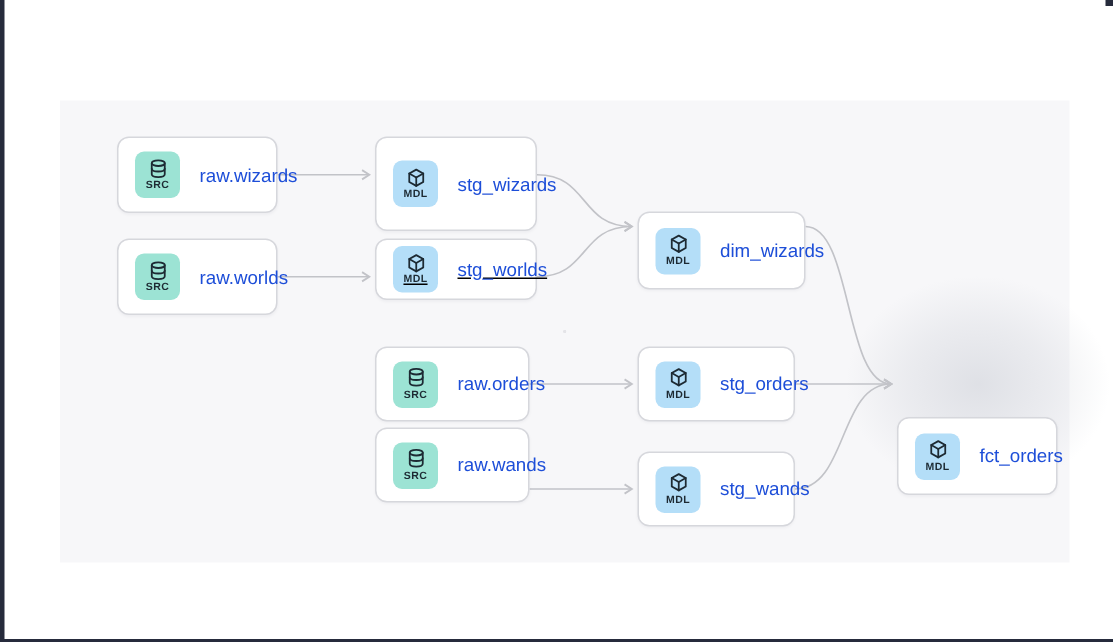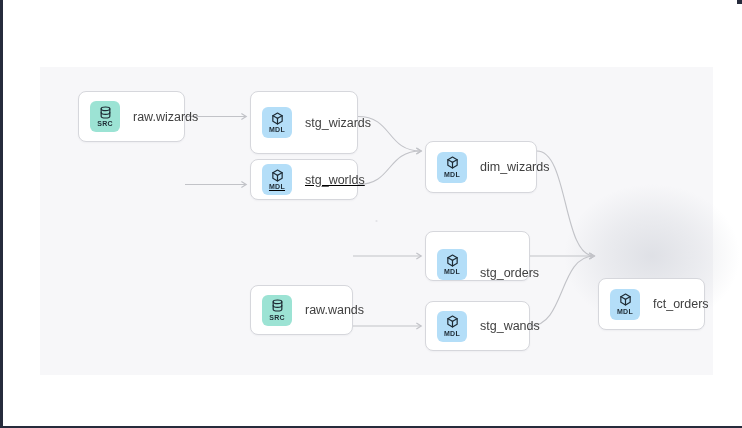--- a/index.html
+++ b/index.html
@@ -41,21 +41,21 @@
     width:30px;height:31px;border-radius:6px;
     display:flex;flex-direction:column;align-items:center;justify-content:center;
     color:#1d2a33;
   }
   .badge svg{display:block;}
   .badge-label{
     font-size:7px;font-weight:700;line-height:1;letter-spacing:.3px;margin-top:1.5px;
     font-family:"Liberation Sans", sans-serif;
   }
   .node-label{
-    font-size:12.5px;font-weight:500;color:#404040;white-space:nowrap;
+    font-size:12.5px;font-weight:500;color:#1d4ed8;white-space:nowrap;
   }
 </style>
 </head>
 <body>
 
 <div class="page">
   <div class="frame-left" style="background: rgb(38, 43, 60);"></div>
   <div class="frame-bottom" style="background: rgb(38, 43, 60);"></div>
   <div class="frame-corner" style="background: rgb(38, 43, 60);"></div>
   <div class="canvas" id="canvas" style="background: radial-gradient(circle, rgb(228, 228, 232) 1px, transparent 1.2px) rgb(247, 247, 249);">
@@ -95,20 +95,33 @@
             <svg width="13" height="13" viewBox="0 0 12 12" fill="none" stroke="#1d2a33" stroke-width="1.1" stroke-linejoin="round" stroke-linecap="round">
     <path d="M6 1 L10.3 3.4 V8.6 L6 11 L1.7 8.6 V3.4 Z"></path>
     <path d="M1.7 3.4 L6 5.8 L10.3 3.4"></path>
     <path d="M6 5.8 V11"></path>
   </svg>
           </span>
       <span class="badge-label">MDL</span>
     </span>
     <span class="node-label">stg_wizards</span>
   </div>
+      <div class="node" style="left: 38px; top: 92px; width: 107px; height: 51px; border-color: rgb(214, 215, 220);">
+    <span class="badge" style="background: rgb(156, 227, 212);">
+      <span class="badge-icon">
+            <svg width="13" height="13" viewBox="0 0 12 12" fill="none" stroke="#1d2a33" stroke-width="1.1" stroke-linecap="round">
+    <ellipse cx="6" cy="2.6" rx="4" ry="1.7"></ellipse>
+    <path d="M2 2.6 v6.8 c0 .95 1.8 1.7 4 1.7 s4 -.75 4 -1.7 V2.6"></path>
+    <path d="M2 6 c0 .95 1.8 1.7 4 1.7 s4 -.75 4 -1.7"></path>
+  </svg>
+          </span>
+      <span class="badge-label">SRC</span>
+    </span>
+    <span class="node-label">raw.worlds</span>
+  </div>
       <div class="node" style="left: 210px; top: 92px; width: 108px; height: 41px; border-color: rgb(214, 215, 220); text-decoration: underline;">
     <span class="badge" style="background: rgb(180, 222, 248);">
       <span class="badge-icon">
             <svg width="13" height="13" viewBox="0 0 12 12" fill="none" stroke="#1d2a33" stroke-width="1.1" stroke-linejoin="round" stroke-linecap="round">
     <path d="M6 1 L10.3 3.4 V8.6 L6 11 L1.7 8.6 V3.4 Z"></path>
     <path d="M1.7 3.4 L6 5.8 L10.3 3.4"></path>
     <path d="M6 5.8 V11"></path>
   </svg>
           </span>
       <span class="badge-label">MDL</span>
@@ -121,21 +134,34 @@
             <svg width="13" height="13" viewBox="0 0 12 12" fill="none" stroke="#1d2a33" stroke-width="1.1" stroke-linejoin="round" stroke-linecap="round">
     <path d="M6 1 L10.3 3.4 V8.6 L6 11 L1.7 8.6 V3.4 Z"></path>
     <path d="M1.7 3.4 L6 5.8 L10.3 3.4"></path>
     <path d="M6 5.8 V11"></path>
   </svg>
           </span>
       <span class="badge-label">MDL</span>
     </span>
     <span class="node-label">dim_wizards</span>
   </div>
-      <div class="node" style="left: 385px; top: 164px; width: 105px; height: 50px; border-color: rgb(214, 215, 220); align-items: flex-end;">
+      <div class="node" style="left: 210px; top: 164px; width: 103px; height: 50px; border-color: rgb(214, 215, 220);">
+    <span class="badge" style="background: rgb(156, 227, 212);">
+      <span class="badge-icon">
+            <svg width="13" height="13" viewBox="0 0 12 12" fill="none" stroke="#1d2a33" stroke-width="1.1" stroke-linecap="round">
+    <ellipse cx="6" cy="2.6" rx="4" ry="1.7"></ellipse>
+    <path d="M2 2.6 v6.8 c0 .95 1.8 1.7 4 1.7 s4 -.75 4 -1.7 V2.6"></path>
+    <path d="M2 6 c0 .95 1.8 1.7 4 1.7 s4 -.75 4 -1.7"></path>
+  </svg>
+          </span>
+      <span class="badge-label">SRC</span>
+    </span>
+    <span class="node-label">raw.orders</span>
+  </div>
+      <div class="node" style="left: 385px; top: 164px; width: 105px; height: 50px; border-color: rgb(214, 215, 220);">
     <span class="badge" style="background: rgb(180, 222, 248);">
       <span class="badge-icon">
             <svg width="13" height="13" viewBox="0 0 12 12" fill="none" stroke="#1d2a33" stroke-width="1.1" stroke-linejoin="round" stroke-linecap="round">
     <path d="M6 1 L10.3 3.4 V8.6 L6 11 L1.7 8.6 V3.4 Z"></path>
     <path d="M1.7 3.4 L6 5.8 L10.3 3.4"></path>
     <path d="M6 5.8 V11"></path>
   </svg>
           </span>
       <span class="badge-label">MDL</span>
     </span>

